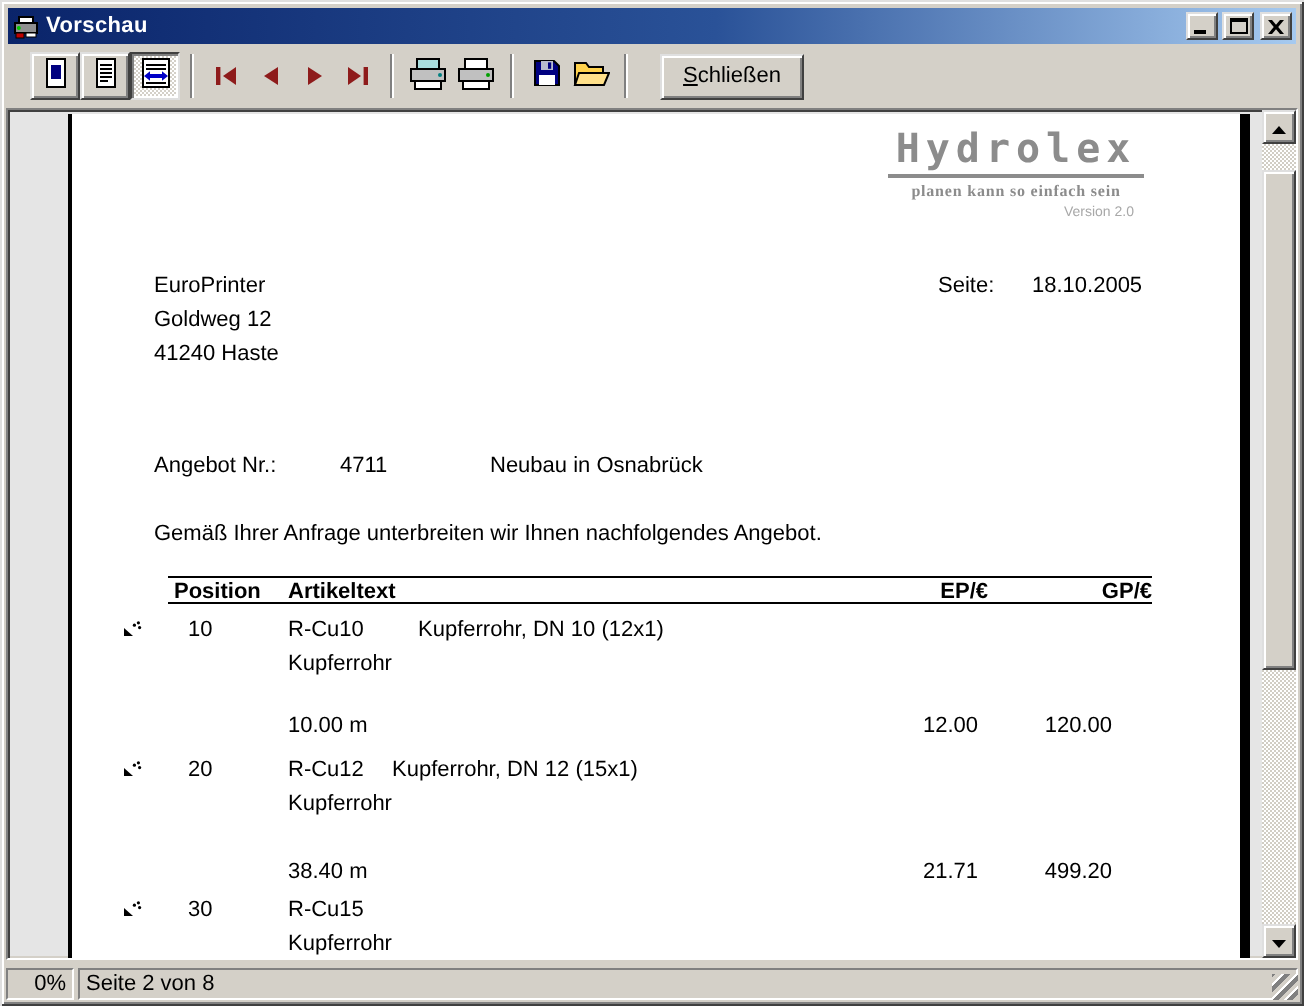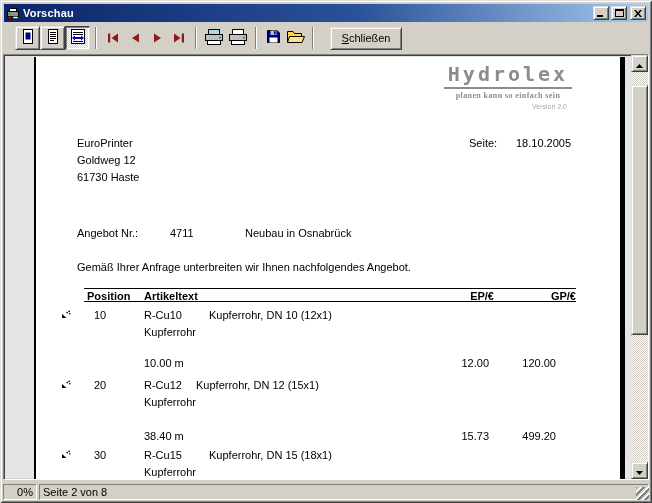--- a/index.html
+++ b/index.html
@@ -263,21 +263,21 @@
 
       <div class="logo">
         <div class="logo-name">Hydrolex</div>
         <div class="logo-slogan">planen kann so einfach sein</div>
         <div class="logo-version">Version 2.0</div>
       </div>
 
       <div class="abs recipient">
           <div>EuroPrinter</div>
           <div>Goldweg 12</div>
-          <div>61730 Haste</div>
+          <div>41240 Haste</div>
         </div>
 
       <span class="abs" style="left:433px; top:81px;">Seite:</span>
       <span class="abs" style="left:480px; top:81px;">18.10.2005</span>
 
       <span class="abs" style="left:41px; top:171px;">Angebot Nr.:</span>
       <span class="abs" style="left:134px; top:171px;">4711</span>
       <span class="abs" style="left:209px; top:171px;">Neubau in Osnabrück</span>
 
       <span class="abs" style="left:41px; top:205px;">Gemäß Ihrer Anfrage unterbreiten wir Ihnen nachfolgendes Angebot.</span>
@@ -306,31 +306,30 @@
             <path d="M1,8 L1,4 L5.5,8 Z" fill="#000"></path>
             <circle cx="6.2" cy="2.6" r="0.8" fill="#000"></circle>
             <circle cx="8.2" cy="1.4" r="0.8" fill="#000"></circle>
             <circle cx="8.8" cy="3.8" r="0.8" fill="#000"></circle>
           </svg></span>
         <span class="abs" style="left: 58px; top: 323px;">20</span>
         <span class="abs" style="left: 108px; top: 323px;">R-Cu12</span>
         <span class="abs" style="left: 160px; top: 323px;">Kupferrohr, DN 12 (15x1)</span>
         <span class="abs" style="left: 108px; top: 340px;">Kupferrohr</span>
         <span class="abs" style="left: 108px; top: 374px;">38.40 m</span>
-        <span class="abs num" style="left: 393px; top: 374px;">15.73</span>
+        <span class="abs num" style="left: 393px; top: 374px;">21.71</span>
         <span class="abs num" style="left: 460px; top: 374px;">499.20</span>
         <span class="abs row-marker" style="left: 25px; top: 393px;"><svg width="10" height="9" viewBox="0 0 10 9">
             <path d="M1,8 L1,4 L5.5,8 Z" fill="#000"></path>
             <circle cx="6.2" cy="2.6" r="0.8" fill="#000"></circle>
             <circle cx="8.2" cy="1.4" r="0.8" fill="#000"></circle>
             <circle cx="8.8" cy="3.8" r="0.8" fill="#000"></circle>
           </svg></span>
         <span class="abs" style="left: 58px; top: 393px;">30</span>
         <span class="abs" style="left: 108px; top: 393px;">R-Cu15</span>
-        <span class="abs" style="left: 173px; top: 393px;">Kupferrohr, DN 15 (18x1)</span>
         <span class="abs" style="left: 108px; top: 410px;">Kupferrohr</span>
       </div>
 
     <div class="vscroll">
       <div class="scroll-btn up">
         <span>
           <svg width="7" height="4" viewBox="0 0 7 4">
               <path d="M3.5,0 L7,4 H0 Z" fill="#000"></path>
             </svg>
         </span>

